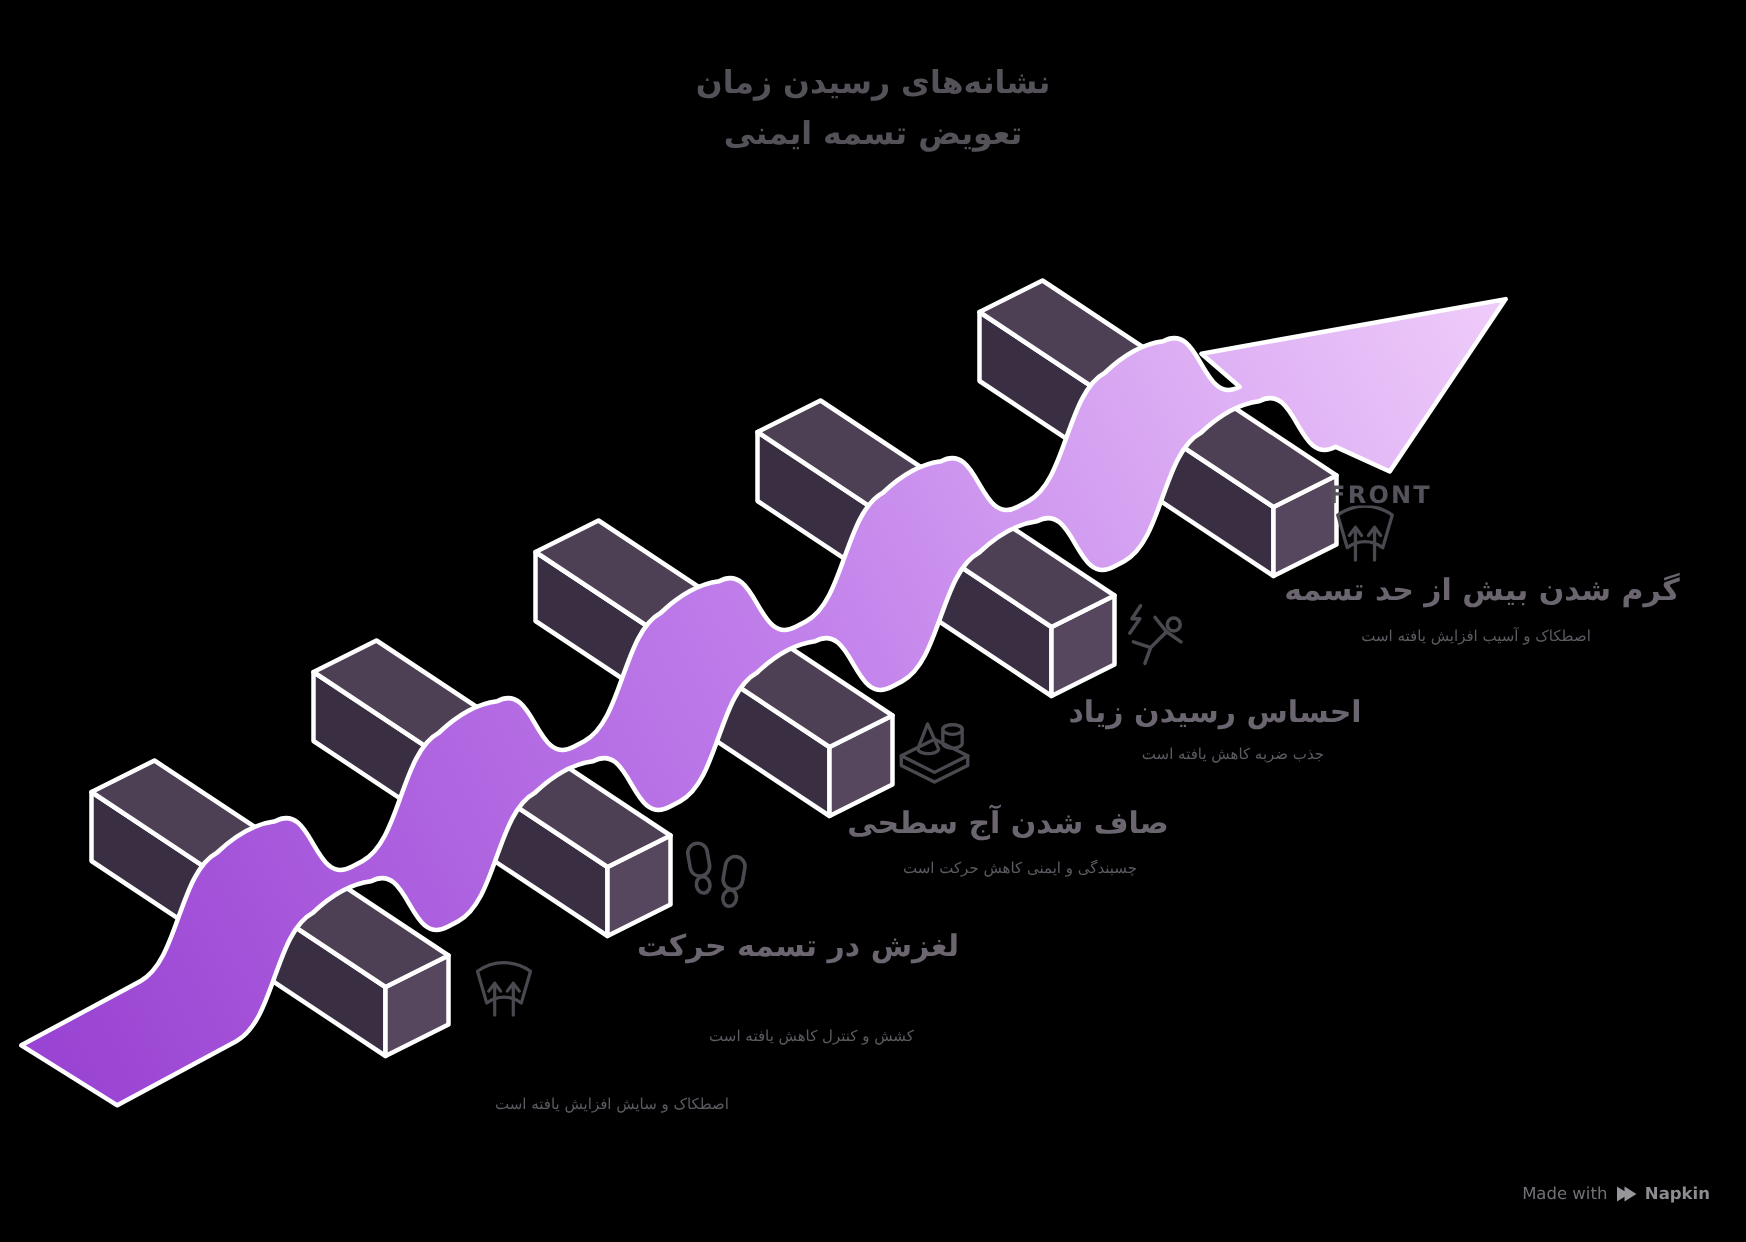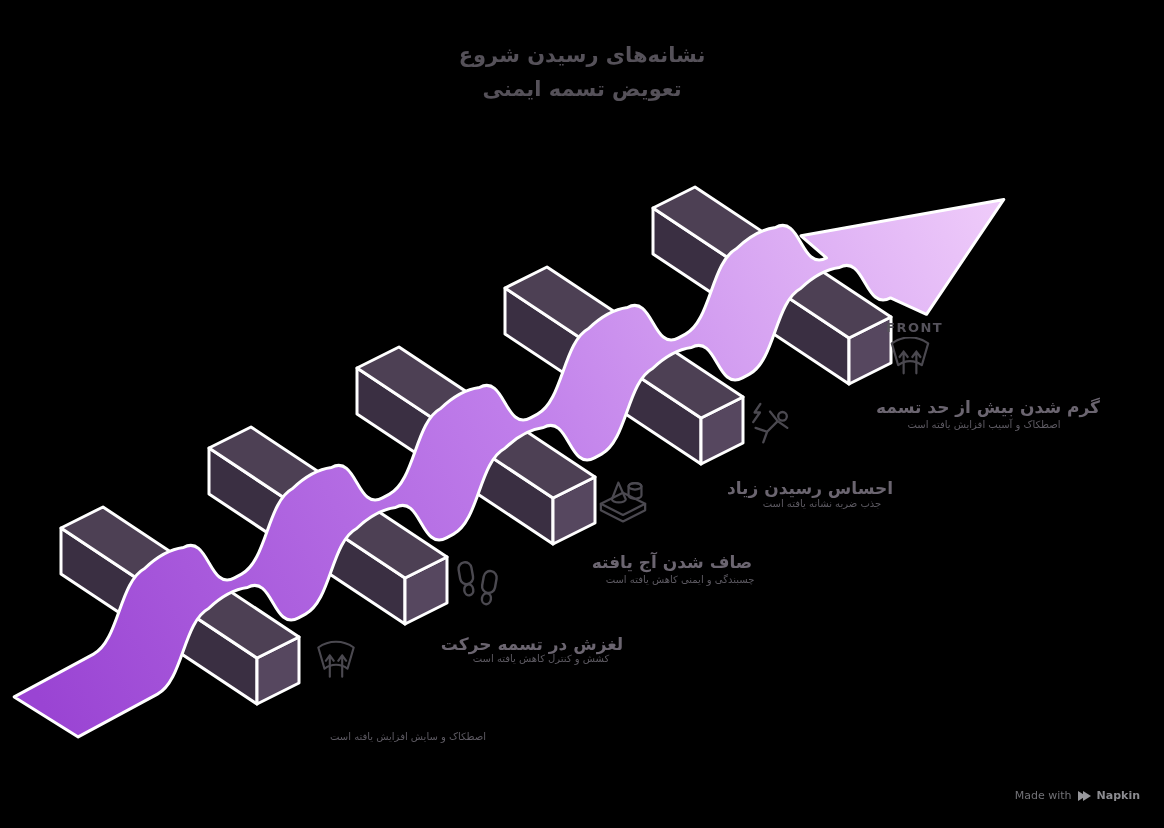--- a/index.html
+++ b/index.html
@@ -16,37 +16,37 @@
               color:var(--title);font-size:21px;font-weight:bold;line-height:34px;}
   #weave{position:absolute;left:0;top:0;}
   .face-top{fill:var(--block-top);stroke:var(--outline);stroke-width:3;stroke-linejoin:round;}
   .face-side{fill:var(--block-side);stroke:var(--outline);stroke-width:3;stroke-linejoin:round;}
   .face-cap{fill:var(--block-cap);stroke:var(--outline);stroke-width:3;stroke-linejoin:round;}
   .ribbon{fill:url(#beltGrad);stroke:var(--outline);stroke-width:3;stroke-linejoin:round;}
   .stop-a{stop-color:var(--ribbon-start);} .stop-b{stop-color:var(--ribbon-mid);} .stop-c{stop-color:var(--ribbon-end);}
   .lab-icon{position:absolute;}
   .lab-icon svg{display:block;stroke:var(--icon);fill:none;stroke-width:2.4;stroke-linecap:round;stroke-linejoin:round;}
   .lab-title{position:absolute;transform:translateX(-50%);direction:rtl;white-space:nowrap;
-             color:var(--label-title);font-size:17px;font-weight:bold;margin-top:16px;}
+             color:var(--label-title);font-size:20px;font-weight:bold;}
   .lab-sub{position:absolute;transform:translateX(-50%);direction:rtl;white-space:nowrap;
            color:var(--label-sub);font-size:10px;}
-  .front-tag{position:absolute;color:var(--front);font-size:13px;font-weight:bold;letter-spacing:1.5px;}
+  .front-tag{position:absolute;color:var(--front);font-size:16px;font-weight:bold;letter-spacing:1.5px;}
   .footer{position:absolute;right:24px;top:789px;display:flex;align-items:center;gap:5px;font-size:11px;padding-left:36px;}
   .footer .made{color:var(--footer-text);}
   .footer .brand{color:var(--footer-brand);font-weight:bold;}
   .footer svg{display:block;}
   .logo-tri{fill:var(--logo);}
 </style>
 </head>
 <body>
 
 <div class="stage">
 
   <div class="main-title">
-    <div>نشانه‌های رسیدن شروع</div>
+    <div>نشانه‌های رسیدن زمان</div>
     <div>تعویض تسمه ایمنی</div>
   </div>
 
   <svg id="weave" width="1164" height="828" viewBox="0 0 1164 828">
     <defs>
       <linearGradient id="beltGrad" gradientUnits="userSpaceOnUse" x1="40" y1="700" x2="1000" y2="195">
         <stop offset="0" class="stop-a"></stop>
         <stop offset="0.5" class="stop-b"></stop>
         <stop offset="1" class="stop-c"></stop>
       </linearGradient>
@@ -86,43 +86,43 @@
         <rect x="-18" y="-21" width="13" height="22" rx="6.5"></rect>
         <ellipse cx="-11.5" cy="7" rx="4.5" ry="5.5"></ellipse>
       </g>
       <g transform="rotate(10 11 4)">
         <rect x="4" y="-12" width="13" height="22" rx="6.5"></rect>
         <ellipse cx="10.5" cy="16" rx="4.5" ry="5.5"></ellipse>
       </g>
     </svg>
   </div>
   <div class="lab-title" style="left:532px;top:618px">لغزش در تسمه حرکت</div>
-  <div class="lab-sub" style="left:541px;top:653px">کشش و کنترل کاهش یافته است</div>
+  <div class="lab-sub" style="left:541px;top:686px">کشش و کنترل کاهش یافته است</div>
 
   <div class="lab-icon" style="left:598px;top:478px">
     <svg width="50" height="48" viewBox="-26 -26 52 52">
       <path d="M 0,-10 L 24,2 L 0,14 L -24,2 Z"></path>
       <path d="M -24,2 L -24,9 L 0,21 L 24,9 L 24,2"></path>
       <path d="M -5,-21 L -12,-3 A 7.5 3.5 0 1 0 3,-3 Z"></path>
       <path d="M 6,-17 a 7 3.5 0 0 1 14,0 l 0,10 a 7 3.5 0 0 1 -14,0 z"></path>
       <ellipse cx="13" cy="-17" rx="7" ry="3.5"></ellipse>
     </svg>
   </div>
-  <div class="lab-title" style="left:672px;top:536px">صاف شدن آج یافته</div>
-  <div class="lab-sub" style="left:680px;top:574px">چسبندگی و ایمنی کاهش یافته است</div>
+  <div class="lab-title" style="left:672px;top:536px">صاف شدن آج سطحی</div>
+  <div class="lab-sub" style="left:680px;top:574px">چسبندگی و ایمنی کاهش حرکت است</div>
 
   <div class="lab-icon" style="left:745px;top:399px">
     <svg width="50" height="52" viewBox="-26 -26 52 52">
       <path d="M -10,-22 l -6,9 h 5.5 l -7,10"></path>
       <circle cx="13" cy="-9" r="4.5"></circle>
       <path d="M 8,-4 L -3,7 M 8,-4 L 0,-14 M 8,-4 L 18,3 M -3,7 L -15,3 M -3,7 L -7,18"></path>
     </svg>
   </div>
   <div class="lab-title" style="left:810px;top:462px">احساس رسیدن زیاد</div>
-  <div class="lab-sub" style="left:822px;top:498px">جذب ضربه نشانه یافته است</div>
+  <div class="lab-sub" style="left:822px;top:498px">جذب ضربه کاهش یافته است</div>
 
   <div class="front-tag" style="left:886px;top:320px">FRONT</div>
   <div class="lab-icon" style="left:884px;top:337px">
     <svg width="52" height="40" viewBox="-26 -20 52 44">
       <path d="M -20,-13 A 34 34 0 0 1 20,-13 L 13,11 A 21 21 0 0 0 -13,11 Z"></path>
       <path d="M -7,20 L -7,-4 M -7,-4 l -4.5,6 M -7,-4 l 4.5,6"></path>
       <path d="M 7,20 L 7,-4 M 7,-4 l -4.5,6 M 7,-4 l 4.5,6"></path>
     </svg>
   </div>
   <div class="lab-title" style="left:988px;top:381px">گرم شدن بیش از حد تسمه</div>

